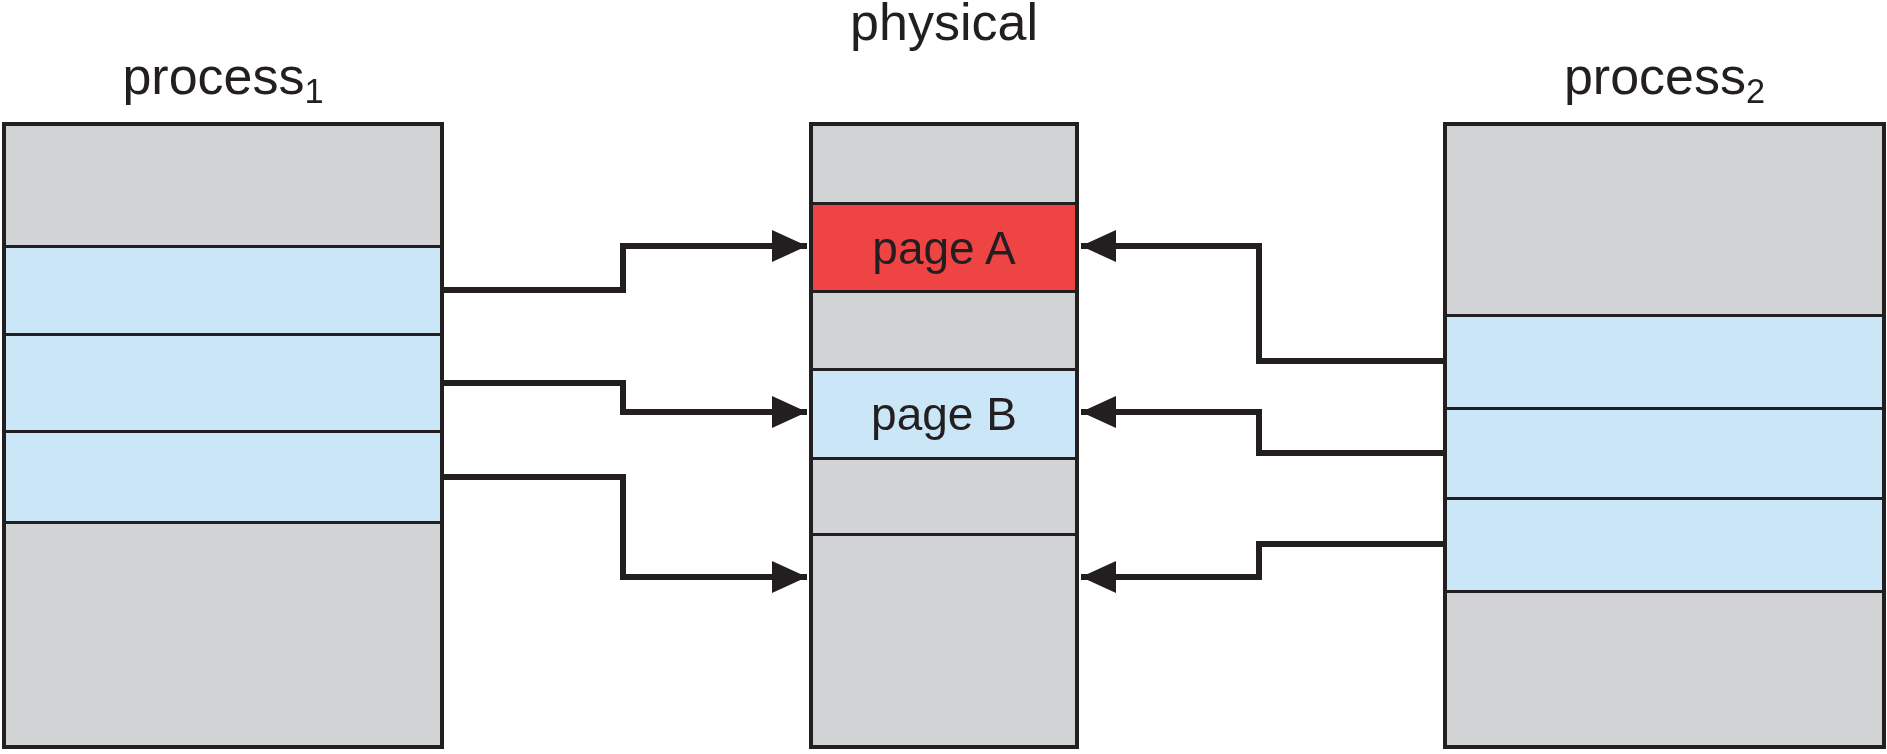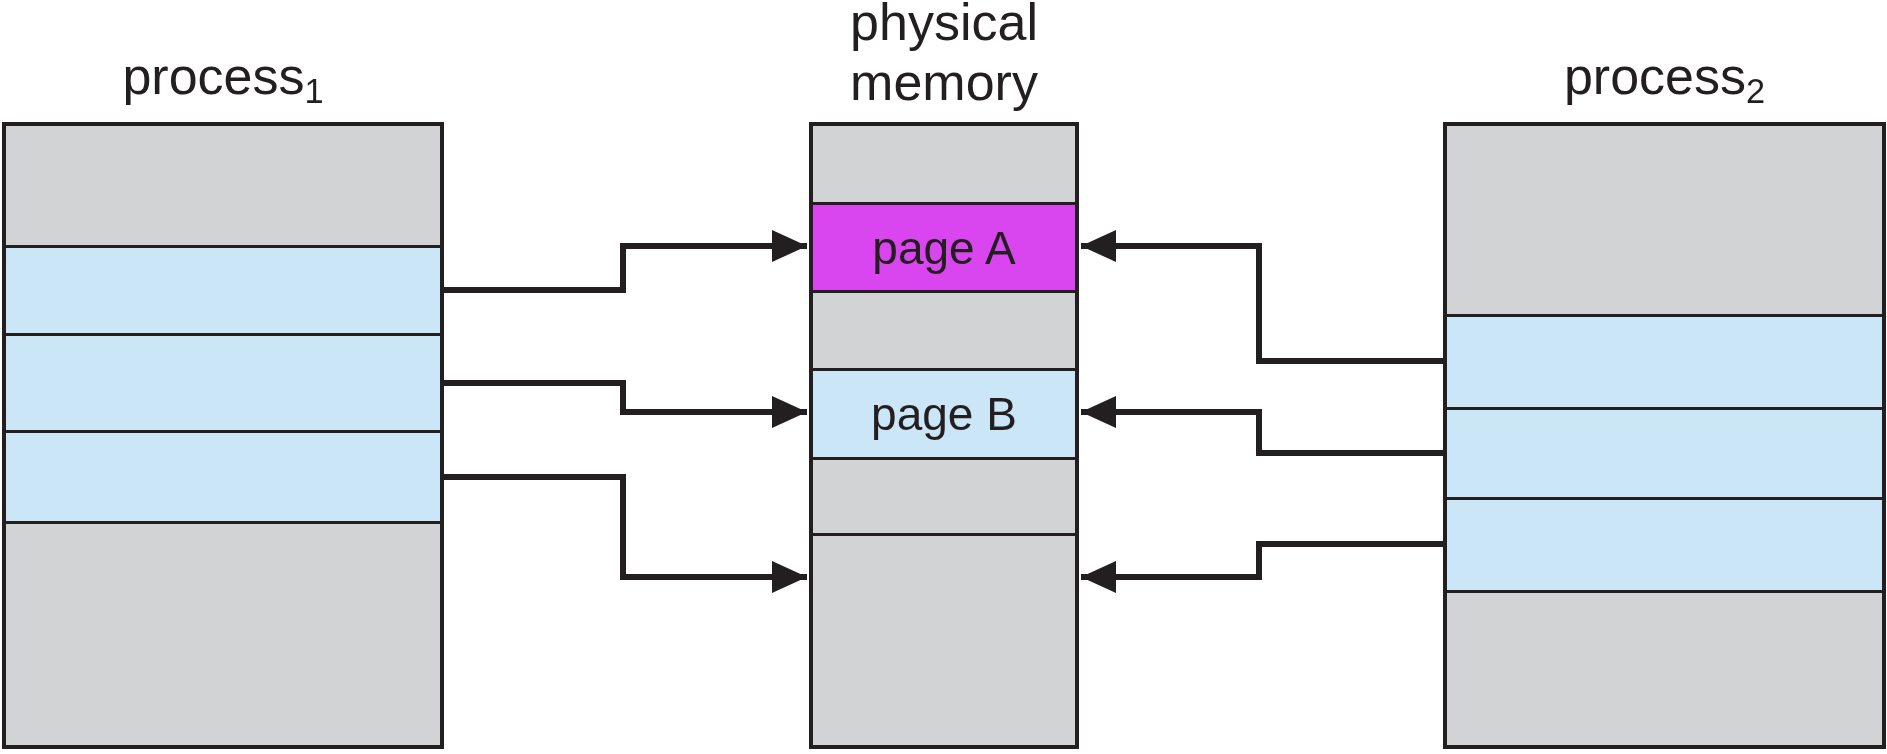--- a/index.html
+++ b/index.html
@@ -31,35 +31,34 @@
 </style>
 </head>
 <body>
 
 <div class="canvas">
 
   <div class="col-label" id="lbl-p1"><span>process</span><sub>1</sub></div>
 
   <div class="col-label" id="lbl-pm">
     <div>physical</div>
-    <div>memory</div>
   </div>
 
   <div class="col-label" id="lbl-p2"><span>process</span><sub>2</sub></div>
 
   <div class="membox" id="box-p1">
       <div class="seg" style="background: rgb(209, 211, 212); height: 119px; flex: 0 0 auto;"></div>
       <div class="seg" style="background: rgb(203, 231, 247); height: 88px; flex: 0 0 auto; border-top: 3px solid rgb(35, 31, 32);"></div>
       <div class="seg" style="background: rgb(203, 231, 247); height: 97px; flex: 0 0 auto; border-top: 3px solid rgb(35, 31, 32);"></div>
       <div class="seg" style="background: rgb(203, 231, 247); height: 91px; flex: 0 0 auto; border-top: 3px solid rgb(35, 31, 32);"></div>
       <div class="seg" style="background: rgb(209, 211, 212); flex: 1 1 auto; border-top: 3px solid rgb(35, 31, 32);"></div>
     </div>
   <div class="membox" id="box-pm">
       <div class="seg" style="background: rgb(209, 211, 212); height: 76px; flex: 0 0 auto;"></div>
-      <div class="seg" style="background: #d946ef; height: 88px; flex: 0 0 auto; border-top: 3px solid rgb(35, 31, 32);">
+      <div class="seg" style="background: #ef4444; height: 88px; flex: 0 0 auto; border-top: 3px solid rgb(35, 31, 32);">
         <span>page A</span>
       </div>
       <div class="seg" style="background: rgb(209, 211, 212); height: 78px; flex: 0 0 auto; border-top: 3px solid rgb(35, 31, 32);"></div>
       <div class="seg" style="background: rgb(203, 231, 247); height: 89px; flex: 0 0 auto; border-top: 3px solid rgb(35, 31, 32);">
         <span>page B</span>
       </div>
       <div class="seg" style="background: rgb(209, 211, 212); height: 76px; flex: 0 0 auto; border-top: 3px solid rgb(35, 31, 32);"></div>
       <div class="seg" style="background: rgb(209, 211, 212); flex: 1 1 auto; border-top: 3px solid rgb(35, 31, 32);"></div>
     </div>
   <div class="membox" id="box-p2">

